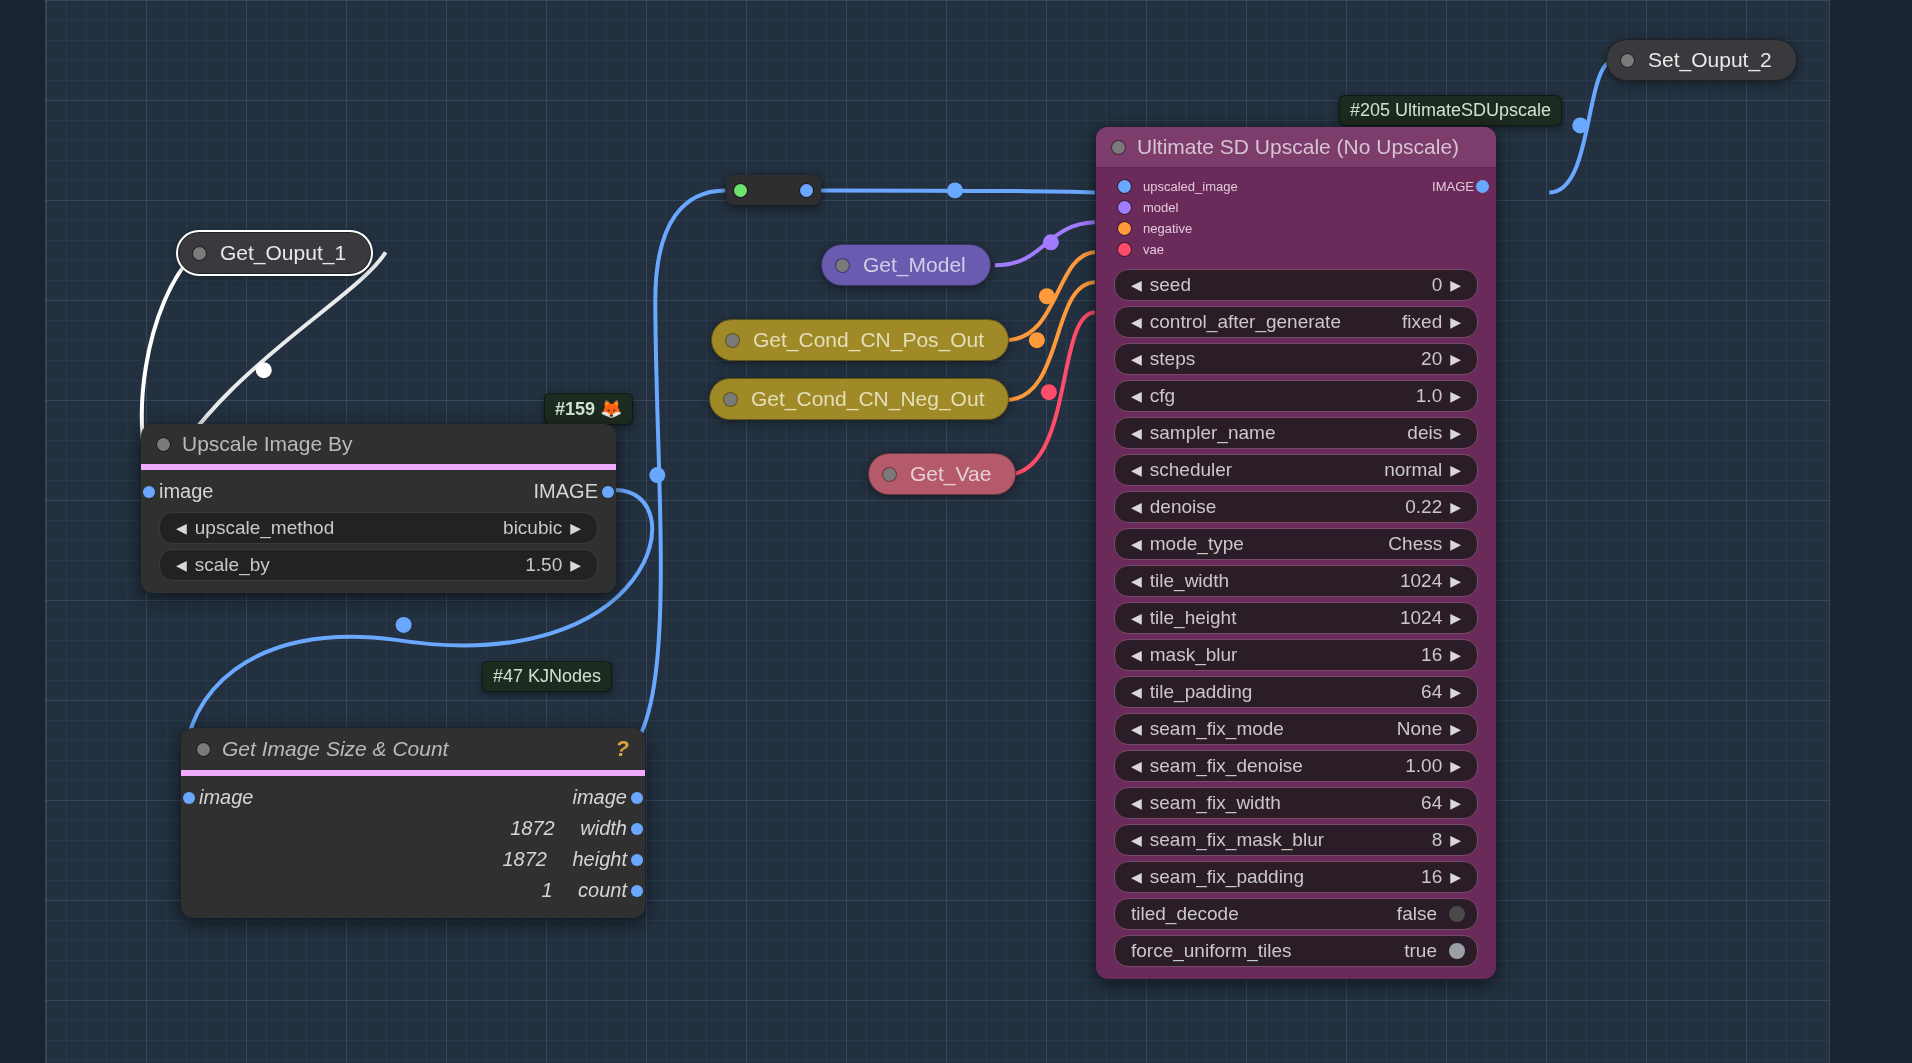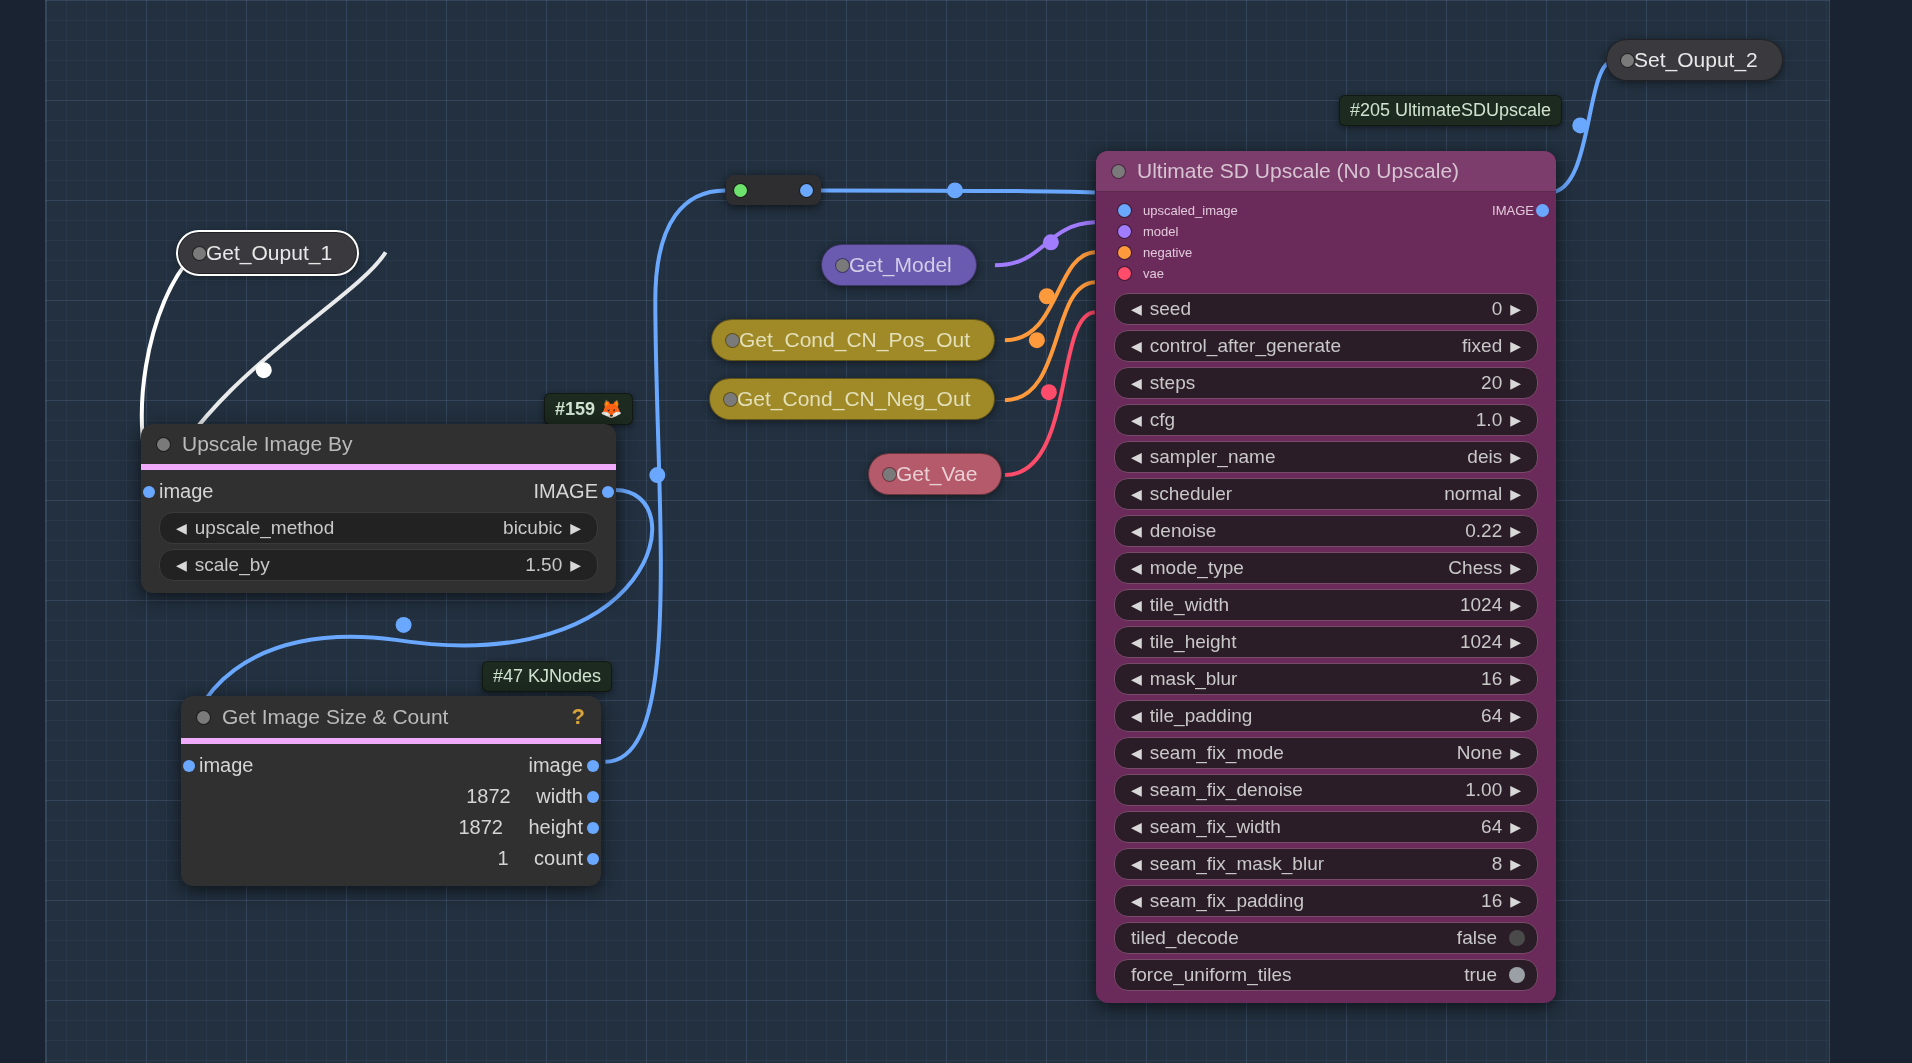--- a/index.html
+++ b/index.html
@@ -27,20 +27,21 @@
     border-left: 1px solid rgba(90,110,140,0.35);
     border-right: 1px solid rgba(90,110,140,0.35);
     overflow: hidden;
   }
   svg.wires { position:absolute; left:0; top:0; width:100%; height:100%; pointer-events:none; }
 
   .pill {
     position: absolute;
     display: flex;
     align-items: center;
+    gap: 14px;
     padding: 8px 24px 8px 14px;
     border-radius: 26px;
     color: #e8e8e8;
     font-size: 21px;
     font-weight: 500;
     box-shadow: 0 2px 8px rgba(0,0,0,0.45);
     border: 1px solid rgba(0,0,0,0.4);
     background: #3a3a3e;
   }
   .pill.selected { outline: 2.5px solid #fff; align-items: center; }
@@ -255,21 +256,21 @@
         <span class="wval">1.50</span>
         <span class="arr">▶</span>
       </div>
     </div>
   </div>
 
   <div class="badge" style="left:436px; top:661px;">
     <span>#47 KJNodes</span>
   </div>
 
-  <div class="node" style="left:135px; top:696px; width:420px;">
+  <div class="node" style="left:135px; top:728px; width:464px;font-style:italic;">
     <div class="node-title">
       <span class="dot gray"></span>
       <span>Get Image Size &amp; Count</span>
       <span class="spacer"></span>
       <span class="help">?</span>
     </div>
     <div class="node-body">
       <div class="io-row" style="justify-content:space-between;">
         <span class="io-dot left" style="background:#6aa8ff;"></span>
         <span class="left">image</span>
@@ -288,21 +289,21 @@
         <span class="right"><span>1</span>&nbsp;<span>count</span></span>
         <span class="io-dot right" style="background:#6aa8ff;"></span>
       </div>
     </div>
   </div>
 
   <div class="badge" style="left:1293px; top:95px;">
     <span>#205 UltimateSDUpscale</span>
   </div>
 
-  <div class="node purple" style="left:1050px; top:127px; width:460px;margin-top:24px;">
+  <div class="node purple" style="left:1050px; top:127px; width:400px;">
     <div class="node-title">
       <span class="dot gray"></span>
       <span>Ultimate SD Upscale (No Upscale)</span>
     </div>
     <div class="purple-inputs">
       <div class="prow">
         <span class="pleft">
             <span class="dot blue"></span>
             <span>upscaled_image</span>
           </span>

